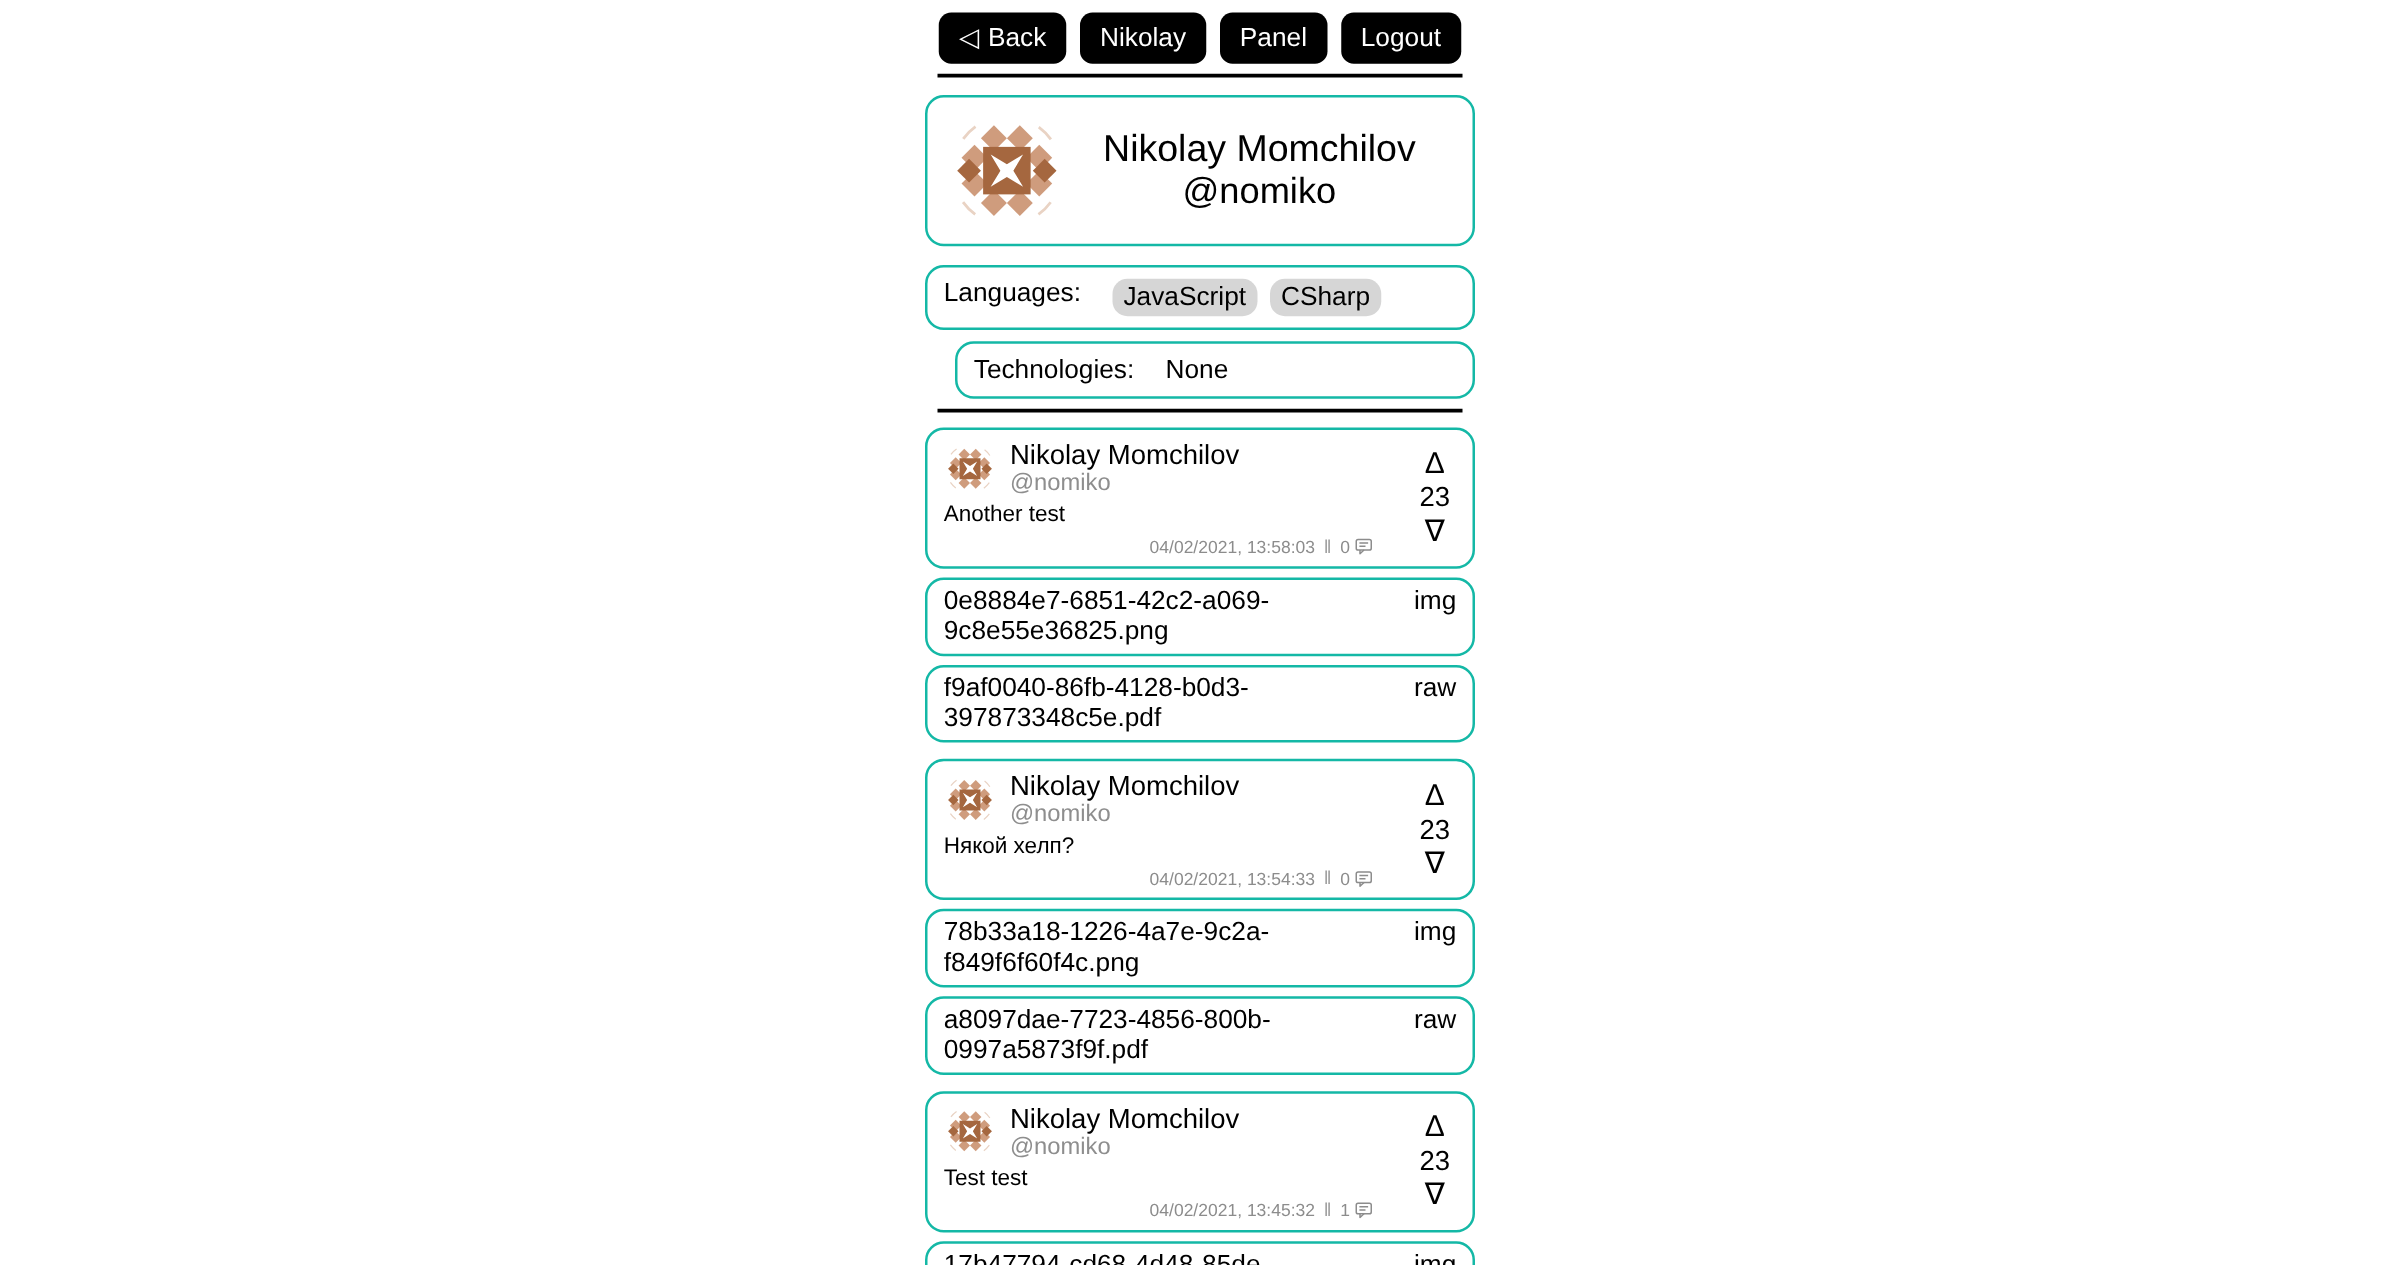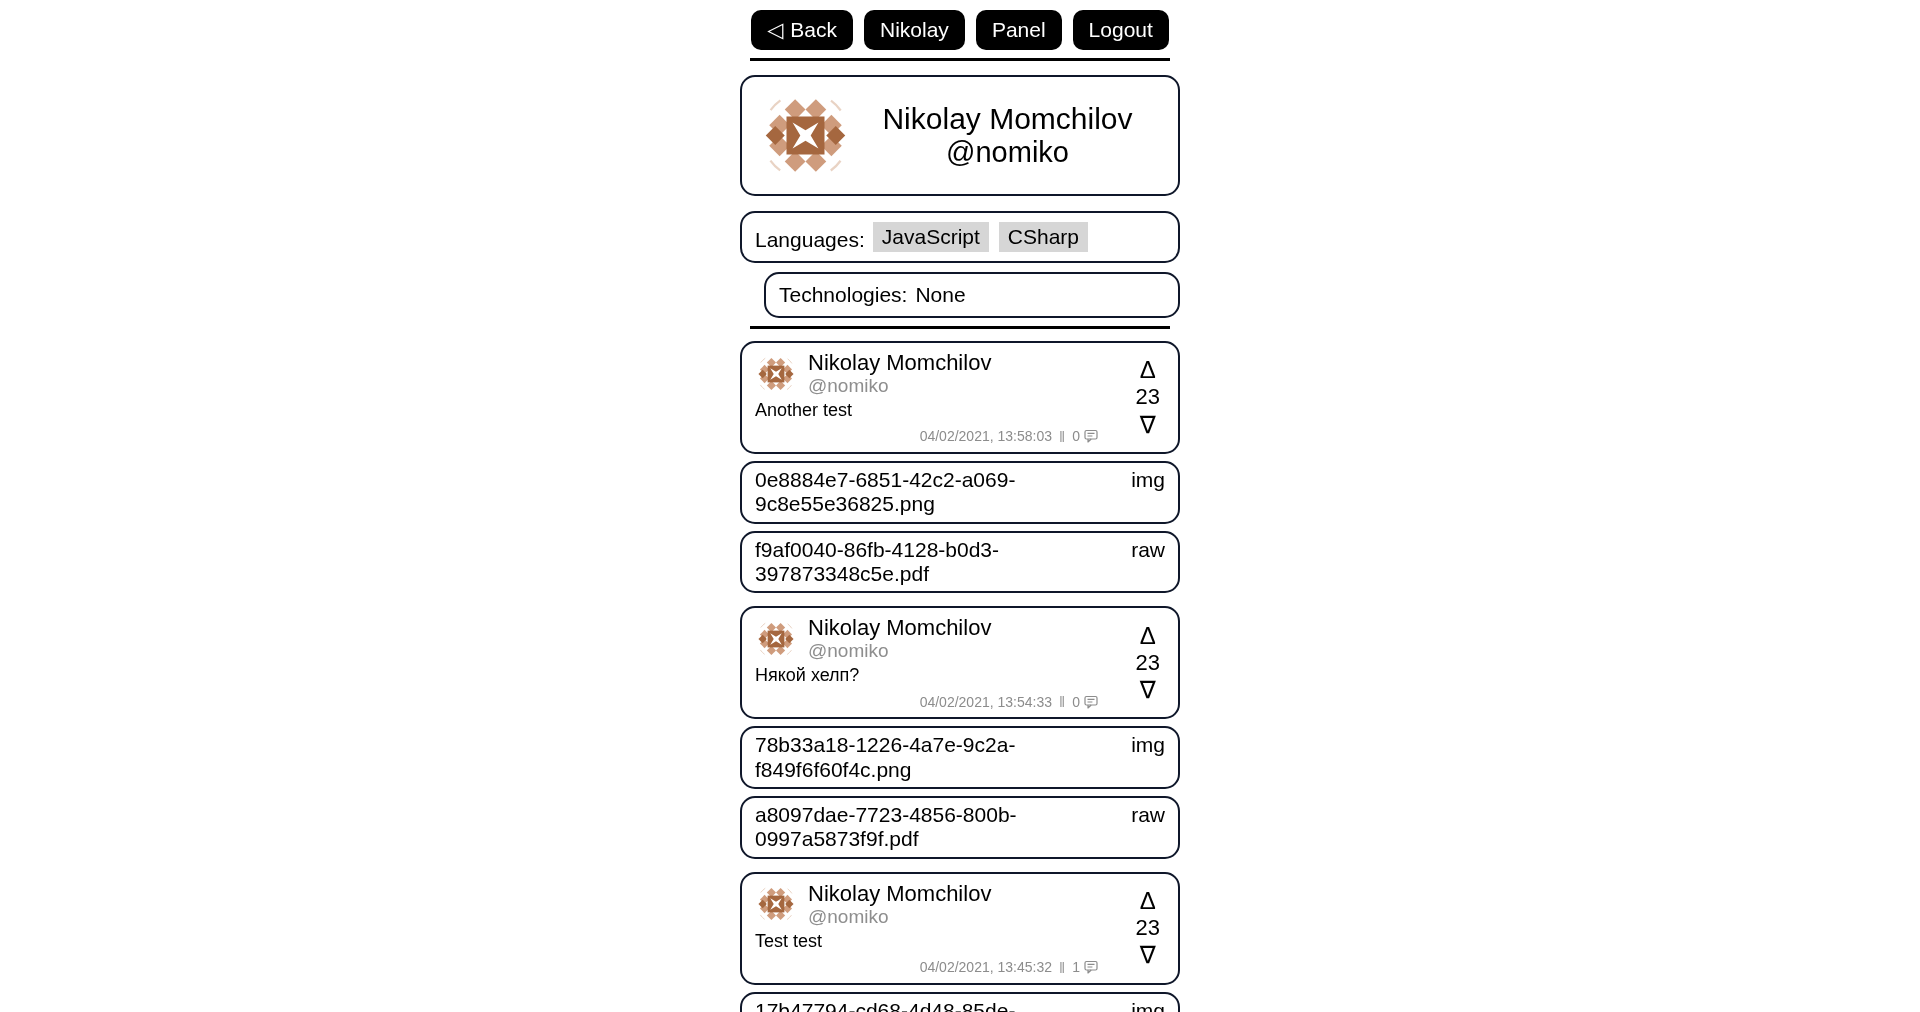--- a/index.html
+++ b/index.html
@@ -21,37 +21,37 @@
     font-size: 21px; padding: 8px 16px;
     cursor: pointer; display: inline-flex; align-items: center; gap: 7px;
   }
 
   hr.divider {
     border: none; border-top: 3px solid #000;
     width: 420px; margin: 8px auto;
   }
 
   
-  .card-border { border: 2px solid #0f172a; border-radius: 15px; background: #fff; }
+  .card-border { border: 2px solid #14b8a6; border-radius: 15px; background: #fff; }
   .profile-card { margin-top: 14px; display: flex; align-items: center; padding: 11px 16px; }
   .avatar-lg svg { width: 95px; height: 95px; display: block; }
   .avatar-sm svg { width: 42px; height: 42px; display: block; }
   .profile-name-block { flex: 1; text-align: center; }
   .profile-name { font-size: 30px; line-height: 1.13; }
   .profile-handle { font-size: 29px; line-height: 1.13; }
 
   
   .info-card {
     margin-top: 15px; padding: 9px 13px;
-    font-size: 21px; display: flex; align-items: flex-end; gap: 8px; flex-wrap: wrap;
+    font-size: 21px; display: flex; align-items: flex-start; gap: 25px; flex-wrap: wrap;
   }
   .info-card.tech { margin-top: 9px; margin-left: 24px; }
   .tag-list { display: inline-flex; gap: 10px; }
   .tag {
-    background: #d6d6d6; border-radius: 0;
+    background: #d6d6d6; border-radius: 12px;
     padding: 3px 9px; font-size: 21px;
   }
 
   
   .post-feed { }
   .post-group { margin-top: 12px; }
   .post-group + .post-group { margin-top: 13px; }
   .post-card { position: relative; padding: 8px 80px 7px 13px; }
   .post-header { display: flex; align-items: center; gap: 11px; }
   .post-author-name { font-size: 22px; line-height: 1.08; }

